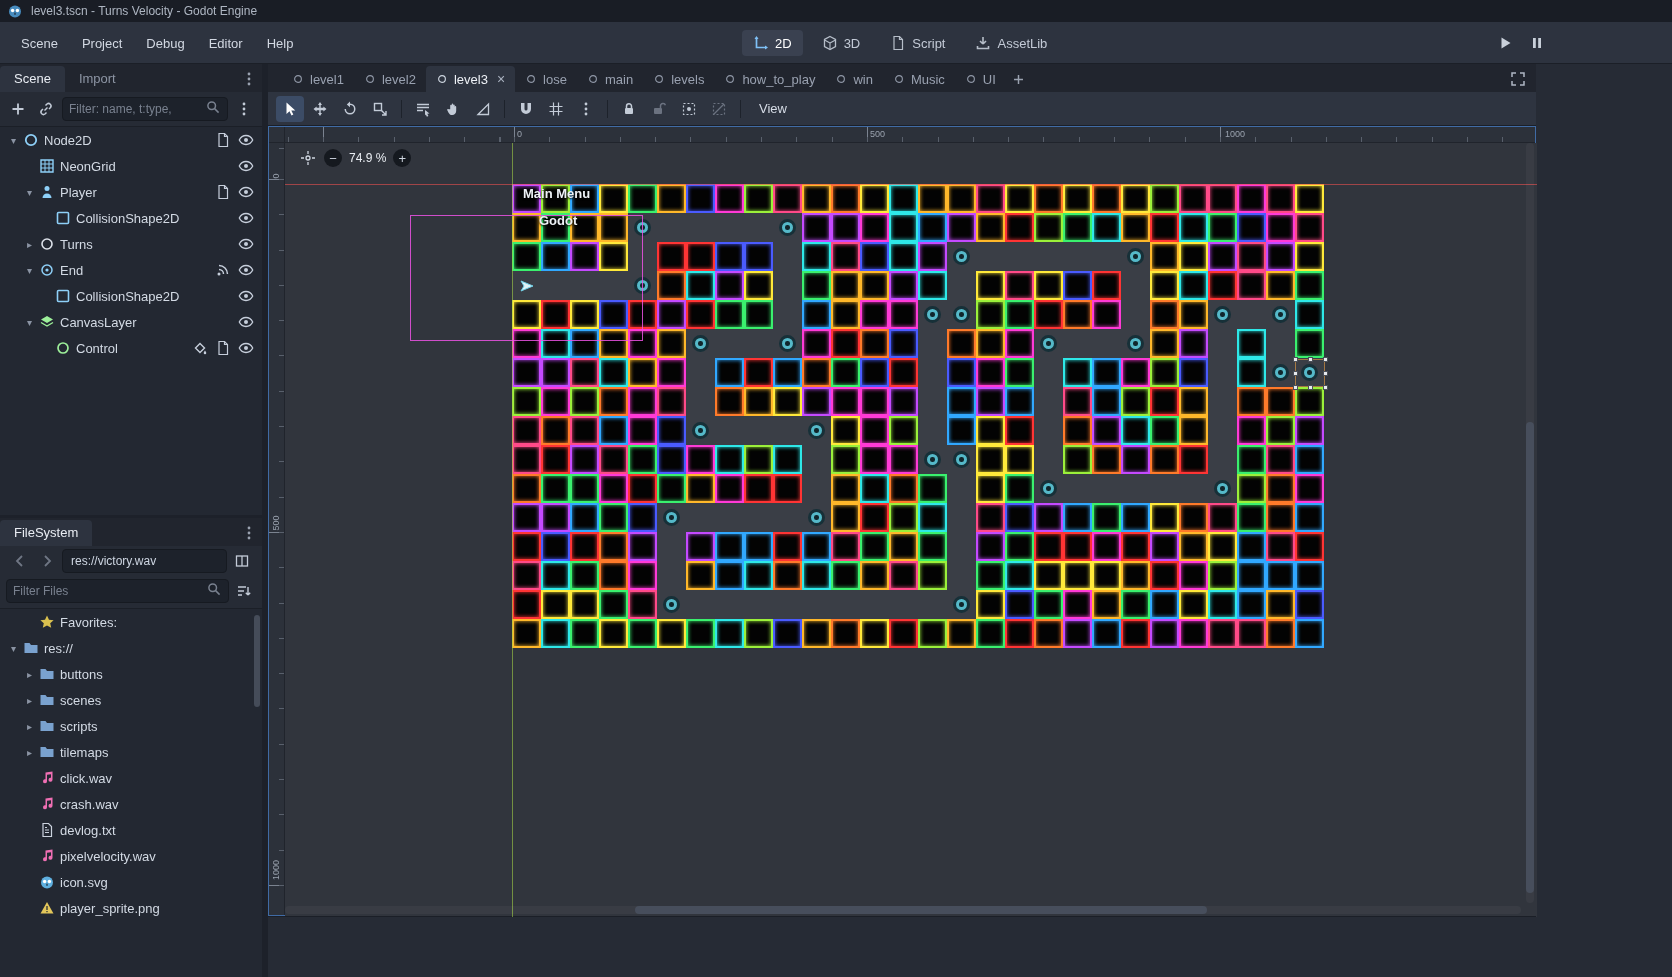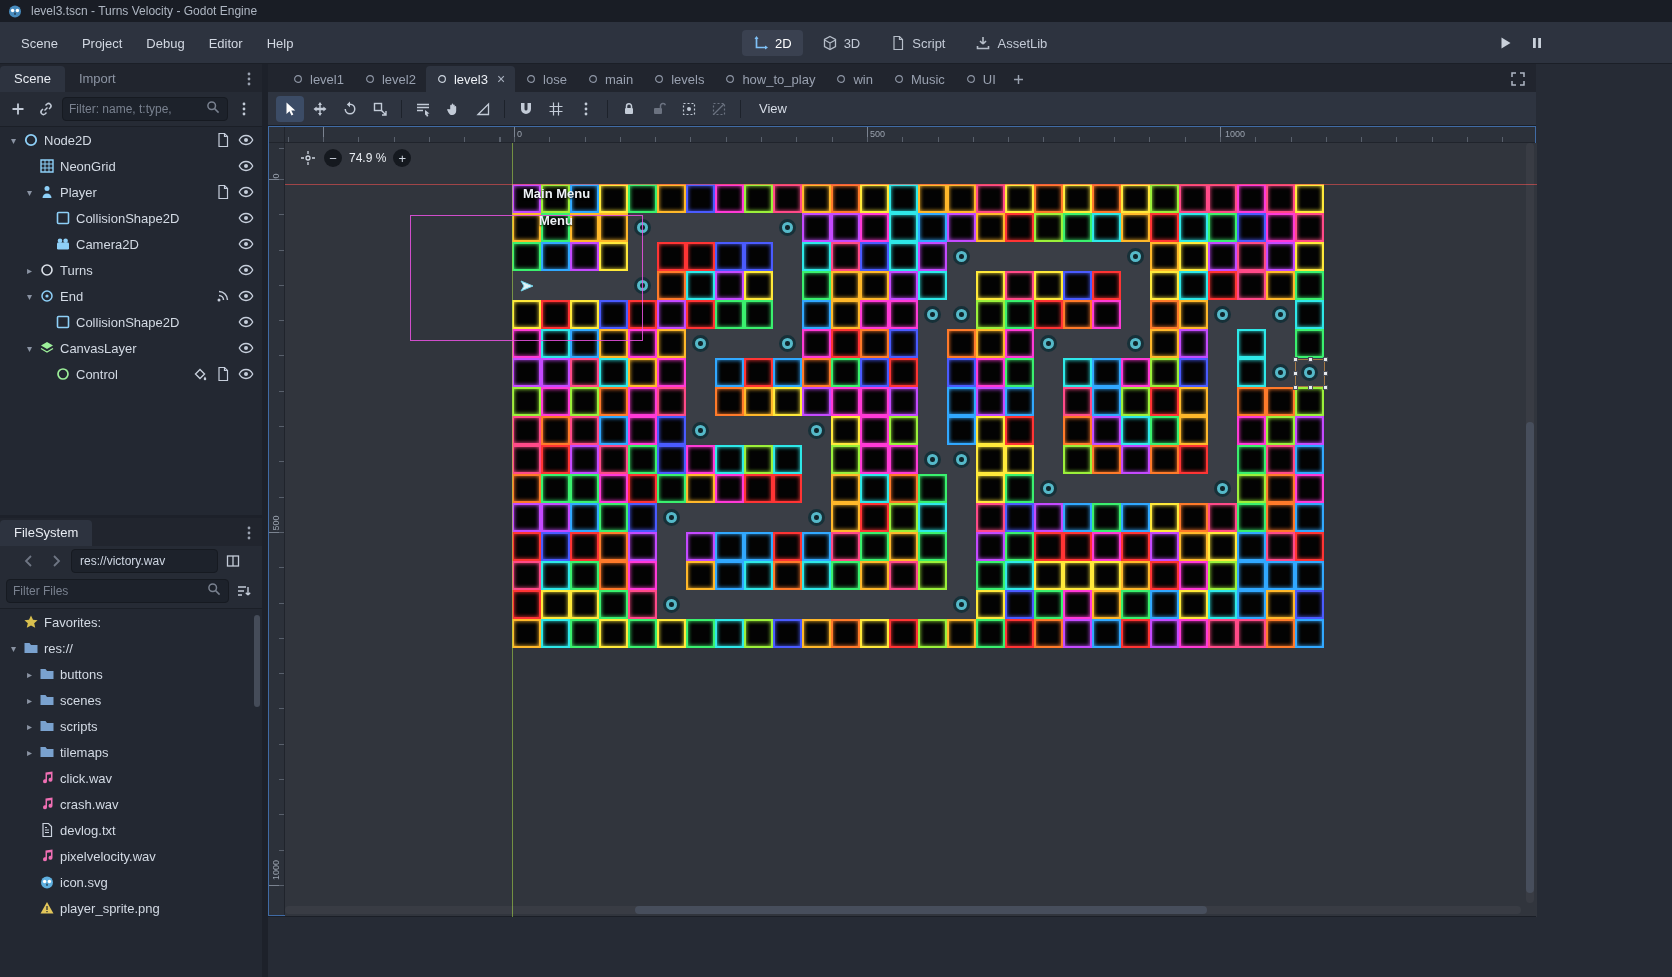--- a/index.html
+++ b/index.html
@@ -38,21 +38,21 @@
 .tree{background:#232832;border-top:1px solid #1b1f27}
 .scene-tree{position:absolute;left:0;top:62px;bottom:0;right:0;overflow:hidden}
 .row{height:26px;display:flex;align-items:center;font-size:13px;color:#d3dae4;white-space:nowrap}
 .row .arrow{width:15px;text-align:center;color:#8a93a3;font-size:10px;flex:0 0 auto}
 .row .nicon{width:19px;height:16px;display:flex;align-items:center;justify-content:center;margin-right:4px;flex:0 0 auto}
 .row .sp{flex:1}
 .row .trail{display:flex;gap:7px;margin-right:8px;align-items:center}
 .row .trail span{display:flex;align-items:center;justify-content:center}
 
 .fs-dock{position:absolute;left:0;top:451px;bottom:0;right:0;background:#262b35;border-top:3px solid #1d212a}
-.fs-nav{height:30px;display:flex;align-items:center;gap:3px;padding:0 17px}
+.fs-nav{height:30px;display:flex;align-items:center;gap:3px;padding:0 8px}
 .path-box{flex:1;height:24px;background:#1d222b;border:1px solid #161a21;border-radius:4px;display:flex;align-items:center;padding:0 8px;overflow:hidden}
 .path-box input{width:100%;background:transparent;border:none;outline:none;font-family:"Liberation Sans",sans-serif;font-size:12px;color:#ced6e2}
 .fs-filter{height:30px;display:flex;align-items:center;gap:3px;padding:0 6px}
 .fs-list{position:absolute;left:0;top:90px;bottom:0;right:0;background:#232832;border-top:1px solid #1b1f27;overflow:hidden}
 .fs-scroll{position:absolute;right:2px;top:95px;width:6px;bottom:4px}
 .fs-scroll .handle{position:absolute;left:0;top:2px;width:6px;height:92px;background:#454c59;border-radius:3px}
 
 
 .split-l{position:absolute;left:262px;top:64px;width:6px;height:913px;background:#1d212a;z-index:11}
 .center{position:absolute;left:268px;top:64px;width:1268px;height:913px;background:#14532d;z-index:9}
@@ -302,40 +302,20 @@
             <span class="sp"></span>
             <span class="trail">
               <span>
                 <svg viewBox="0 0 16 16" width="16" height="16" aria-hidden="true">
                   <path d="M8 3.5c3.2 0 5.6 2.2 6.7 4.5-1.1 2.3-3.5 4.5-6.7 4.5S2.4 10.3 1.3 8C2.4 5.7 4.8 3.5 8 3.5z" fill="none" stroke="#c6cedb" stroke-width="1.3"></path>
                   <circle cx="8" cy="8" r="2" fill="#c6cedb"></circle>
                 </svg>
               </span>
             </span>
           </div>
-          <div class="row" style="padding-left: 38px;">
-            <span class="arrow"></span>
-            <span class="nicon">
-              <svg viewBox="0 0 16 16" width="16" height="16" aria-hidden="true">
-                <circle cx="5" cy="4.8" r="2.3" fill="#8ed0f8"></circle>
-                <circle cx="10.6" cy="4.8" r="2.3" fill="#8ed0f8"></circle>
-                <rect x="2" y="6.5" width="12" height="7" rx="1.2" fill="#8ed0f8"></rect>
-              </svg>
-            </span>
-            <span>Camera2D</span>
-            <span class="sp"></span>
-            <span class="trail">
-              <span>
-                <svg viewBox="0 0 16 16" width="16" height="16" aria-hidden="true">
-                  <path d="M8 3.5c3.2 0 5.6 2.2 6.7 4.5-1.1 2.3-3.5 4.5-6.7 4.5S2.4 10.3 1.3 8C2.4 5.7 4.8 3.5 8 3.5z" fill="none" stroke="#c6cedb" stroke-width="1.3"></path>
-                  <circle cx="8" cy="8" r="2" fill="#c6cedb"></circle>
-                </svg>
-              </span>
-            </span>
-          </div>
           <div class="row" style="padding-left: 22px;">
             <span class="arrow">▸</span>
             <span class="nicon">
               <svg viewBox="0 0 16 16" width="16" height="16" aria-hidden="true">
                 <circle cx="8" cy="8" r="5" fill="none" stroke="#dde2ea" stroke-width="1.6"></circle>
               </svg>
             </span>
             <span>Turns</span>
             <span class="sp"></span>
             <span class="trail">
@@ -482,21 +462,21 @@
               </svg></span>
         </div>
         <span class="tool-btn">
             <svg viewBox="0 0 16 16" width="16" height="16" aria-hidden="true">
               <path d="M2 4h8M2 8h6M2 12h4" stroke="#c3cbd7" stroke-width="1.4"></path>
               <path d="M12 4v8m0 0-2.2-2.2M12 12l2.2-2.2" stroke="#c3cbd7" stroke-width="1.4" fill="none"></path>
             </svg>
           </span>
       </div>
       <div class="tree fs-list" id="fs-list">
-          <div class="row" style="padding-left: 6px; text-align: right;">
+          <div class="row" style="padding-left: 22px; text-align: right;">
             <span class="arrow"></span>
             <span class="nicon">
               <svg viewBox="0 0 16 16" width="16" height="16" aria-hidden="true">
                 <path d="M8 1.5l2 4.2 4.6.5-3.4 3.1 1 4.5L8 11.5l-4.2 2.3 1-4.5L1.4 6.2 6 5.7z" fill="#d9c04f"></path>
               </svg>
             </span>
             <span>Favorites:</span>
             <span class="sp"></span>
           </div>
           <div class="row" style="padding-left: 6px;">
@@ -1297,21 +1277,21 @@
             <div class="mnode" style="left: 151px; top: 325px;"></div>
             <div class="mnode" style="left: 296px; top: 325px;"></div>
             <div class="mnode" style="left: 151px; top: 412px;"></div>
             <div class="mnode" style="left: 441px; top: 412px;"></div>
             <div class="player" style="left: 6.5px; top: 93.5px;"><svg width="16" height="16" viewBox="0 0 16 16">
                 <path d="M2 3l12 5-12 5 3-5z" fill="#dff2f7" stroke="#6fd0e8" stroke-width="1"></path>
               </svg></div>
           </div>
         <div class="camera-rect"></div>
         <div class="ui-label ui-main">Main Menu</div>
-        <div class="ui-label ui-quit">Menu</div>
+        <div class="ui-label ui-quit">Godot</div>
         <div class="sel-rect" id="sel-rect" style="left: 1009.5px; top: 215.5px; width: 30px; height: 28px;">
             <div class="sel-dot" style="left: -3px; top: -3px;"></div>
             <div class="sel-dot" style="left: 12px; top: -3px;"></div>
             <div class="sel-dot" style="left: 27px; top: -3px;"></div>
             <div class="sel-dot" style="left: -3px; top: 11px;"></div>
             <div class="sel-dot" style="left: 27px; top: 11px;"></div>
             <div class="sel-dot" style="left: -3px; top: 25px;"></div>
             <div class="sel-dot" style="left: 12px; top: 25px;"></div>
             <div class="sel-dot" style="left: 27px; top: 25px;"></div>
           </div>

